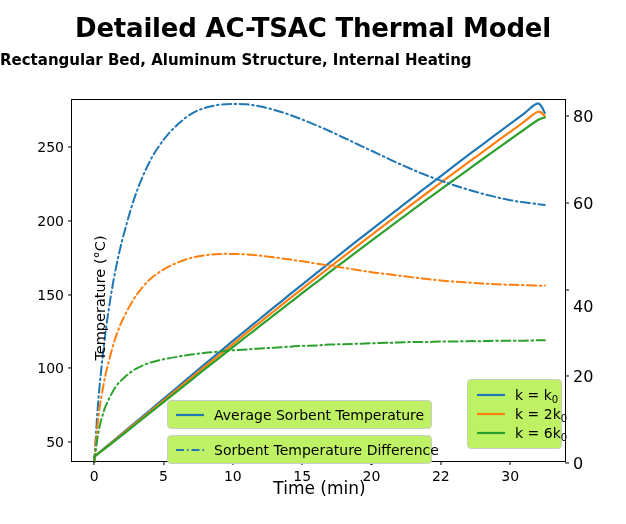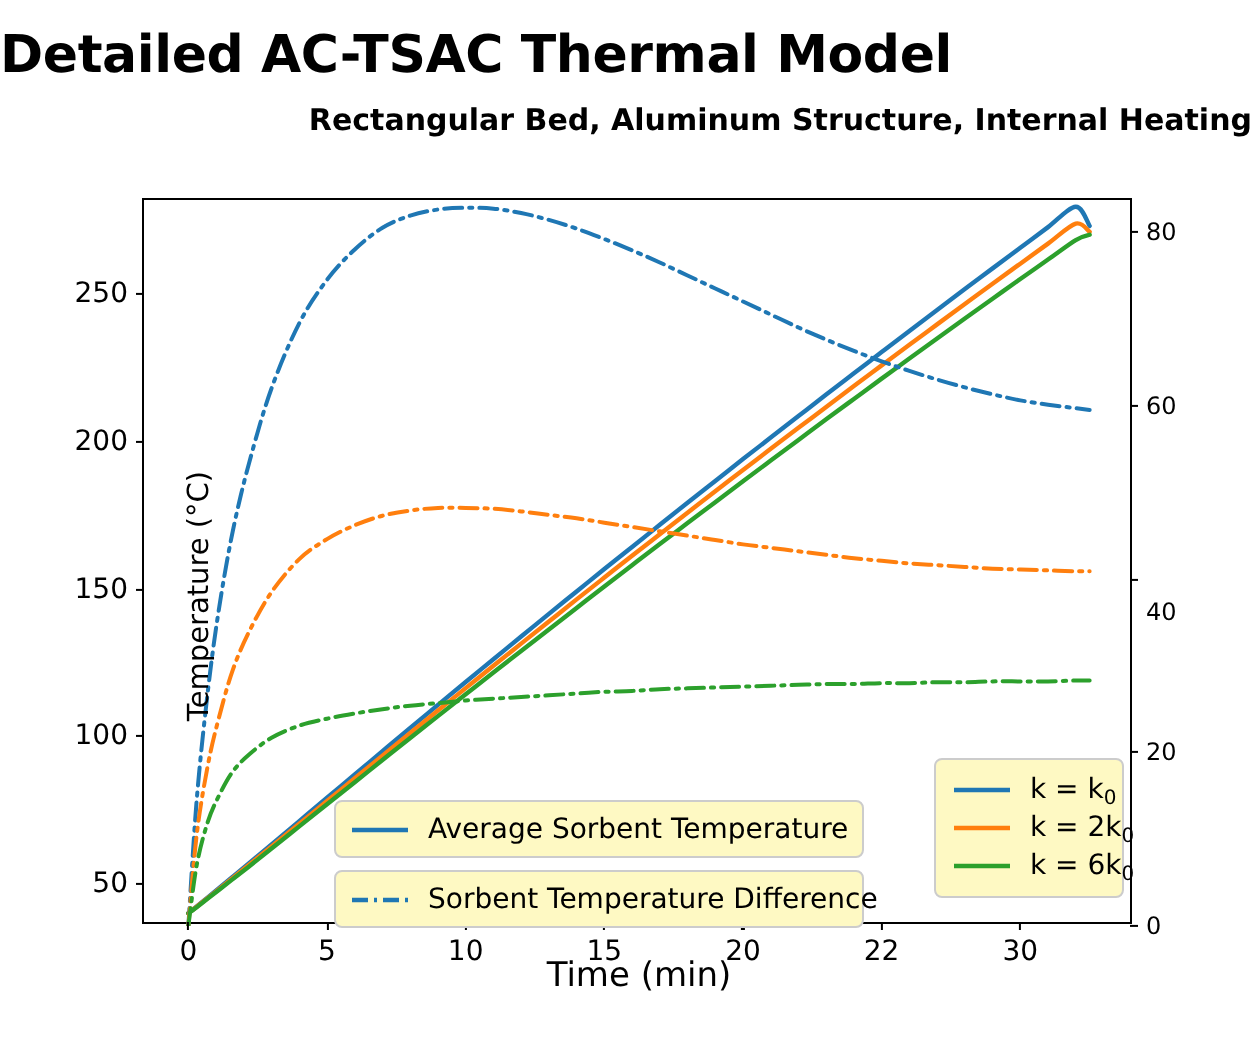--- a/index.html
+++ b/index.html
@@ -18,31 +18,31 @@
   #figure {
     position: absolute;
     left: 0; top: 0;
     width: 626px;
     height: 524px;
   }
   #chart-title {
     position: absolute;
     left: 0; top: 14px;
     width: 626px;
-    text-align: left;
+    text-align: center;
     font-size: 26px;
     font-weight: 700;
     letter-spacing: -0.2px;
     line-height: 1.1;
   }
   #chart-subtitle {
     position: absolute;
     left: 0; top: 52px;
     width: 626px;
-    text-align: right;
+    text-align: left;
     font-size: 15px;
     font-weight: 700;
     line-height: 1.1;
   }
   #plot-area {
     position: absolute;
     left: 71px;
     top: 99px;
     width: 495px;
     height: 363px;
@@ -83,21 +83,21 @@
     margin-right: 8px;
     transform: translateY(-50%);
     font-size: 14px;
     white-space: nowrap;
   }
   .ytick-right {
     position: absolute;
     left: 100%;
     margin-left: 8px;
     transform: translateY(-50%);
-    font-size: 12px;
+    font-size: 16px;
     white-space: nowrap;
   }
   .xtick {
     position: absolute;
     top: 100%;
     margin-top: 7px;
     transform: translateX(-50%);
     font-size: 14px;
     white-space: nowrap;
   }
@@ -121,21 +121,21 @@
     position: absolute;
     top: 100%;
     width: 1.1px;
     height: 4px;
     background: #000;
     transform: translateX(-50%);
   }
   
   .legend-box {
     position: absolute;
-    background: #fef9c3;
+    background: #bef264;
     border: 1px solid #cccccc;
     border-radius: 4px;
     box-sizing: border-box;
     padding: 4px 7px;
   }
   #legend-style {
     left: 95px;
     top: 300px;
     width: 265px;
   }

